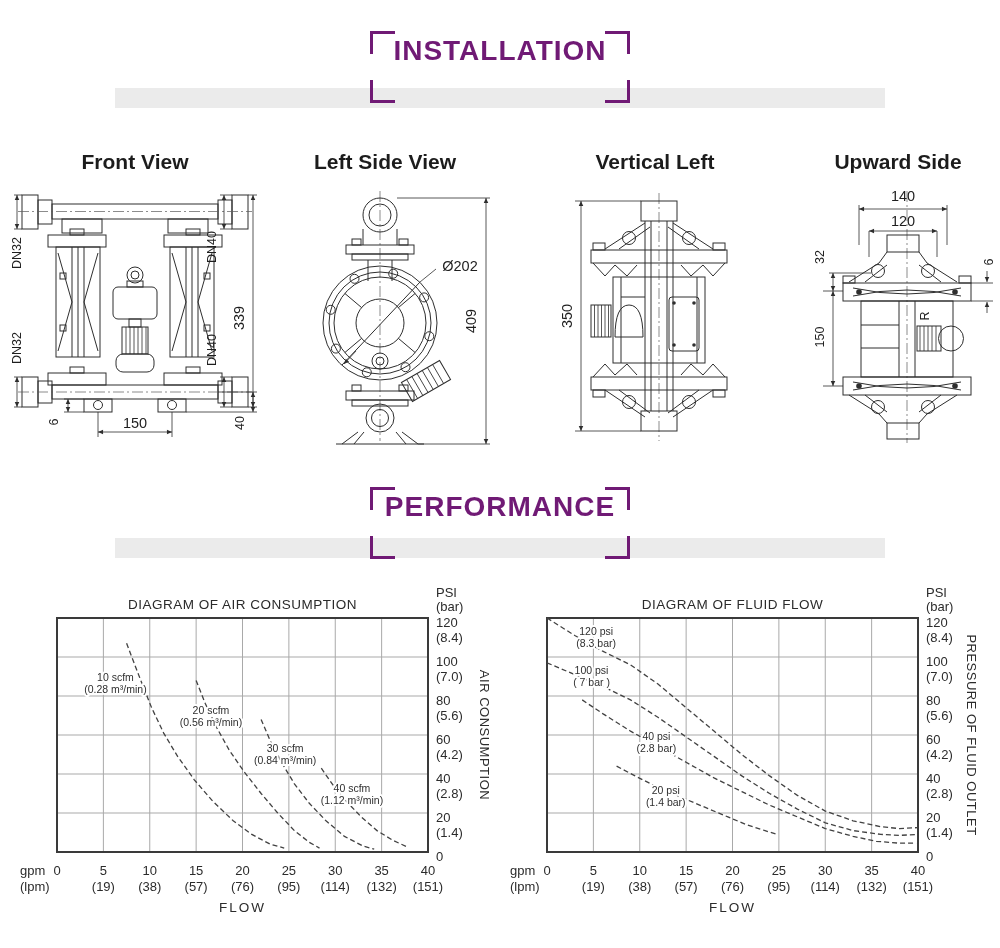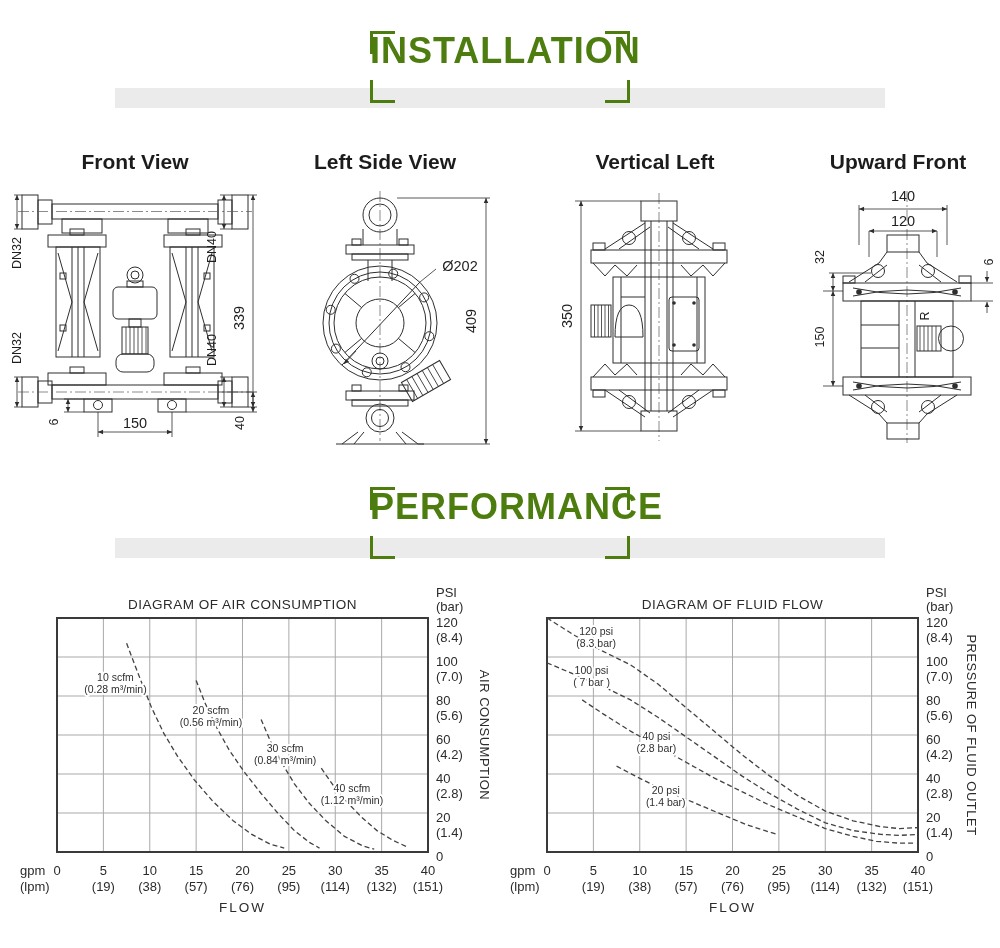--- a/index.html
+++ b/index.html
@@ -1,20 +1,20 @@
 <!DOCTYPE html>
 <html><head>
 <meta charset="utf-8">
 <style>
   html,body{margin:0;padding:0;background:#fff;}
   #page{position:relative;width:1000px;height:948px;background:#fff;overflow:hidden;
         font-family:"Liberation Sans",sans-serif;}
   .band{position:absolute;left:115px;width:770px;height:20px;background:#ebebeb;}
   .tbox{position:absolute;left:370px;width:260px;height:72px;text-align:center;
-        color:#4d7c0f;font-weight:bold;font-size:36px;line-height:35px;letter-spacing:1px;}
+        color:#701a75;font-weight:bold;font-size:28px;line-height:35px;letter-spacing:1px;}
   .tbox .txt{position:relative;top:2px;}
   .corner{position:absolute;width:22px;height:20px;border-color:#2b2b2b;}
   .tl{left:0;top:0;border-left:3px solid;border-top:3px solid;}
   .tr{right:0;top:0;border-right:3px solid;border-top:3px solid;}
   .bl{left:0;bottom:0;border-left:3px solid;border-bottom:3px solid;}
   .br{right:0;bottom:0;border-right:3px solid;border-bottom:3px solid;}
   .view-label{position:absolute;top:150px;font-size:21px;font-weight:600;color:#1c1c1c;text-align:center;}
   svg.draw{position:absolute;overflow:visible;}
   .ln{fill:none;stroke:#2e2e2e;stroke-width:1;}
   .fl{fill:#2e2e2e;stroke:none;}
@@ -55,21 +55,21 @@
     <span class="corner bl"></span>
     <span class="corner br"></span>
     <div class="txt">
       <div>INSTALLATION</div>
     </div>
   </div>
 
   <div class="view-label" style="left:35px;width:200px">Front View</div>
   <div class="view-label" style="left:285px;width:200px">Left Side View</div>
   <div class="view-label" style="left:555px;width:200px">Vertical Left</div>
-  <div class="view-label" style="left:798px;width:200px">Upward Front</div>
+  <div class="view-label" style="left:798px;width:200px">Upward Side</div>
 
   <svg class="draw" style="left:10px;top:185px" width="250" height="262" viewBox="0 0 250 262">
     <g class="ln">
       <rect x="12" y="10" width="16" height="34"></rect>
         <rect x="28" y="15" width="14" height="24"></rect>
       <rect x="222" y="10" width="16" height="34"></rect>
         <rect x="208" y="15" width="14" height="24"></rect>
       <rect x="42" y="19" width="166" height="15"></rect>
       <rect x="52" y="34" width="40" height="14"></rect>
         <rect x="158" y="34" width="40" height="14"></rect>

